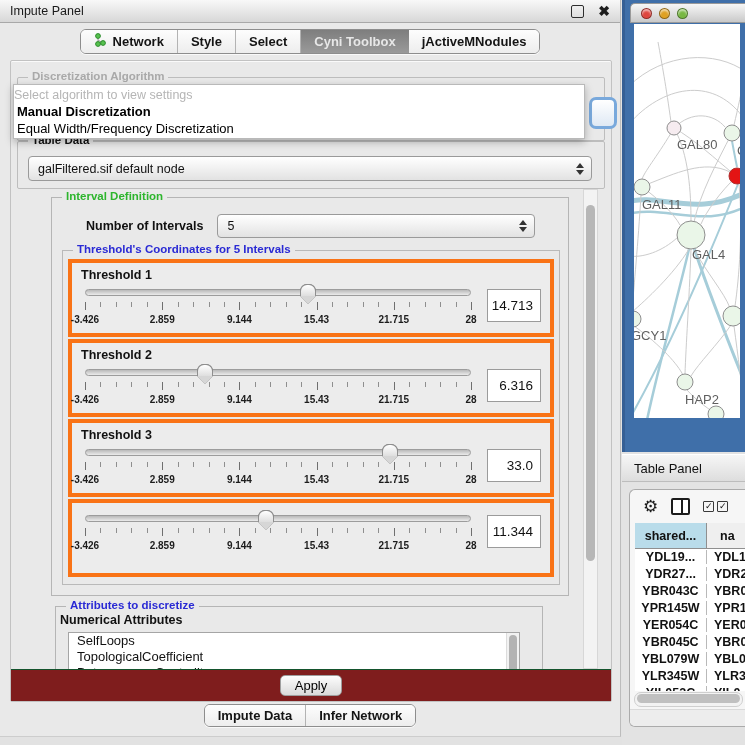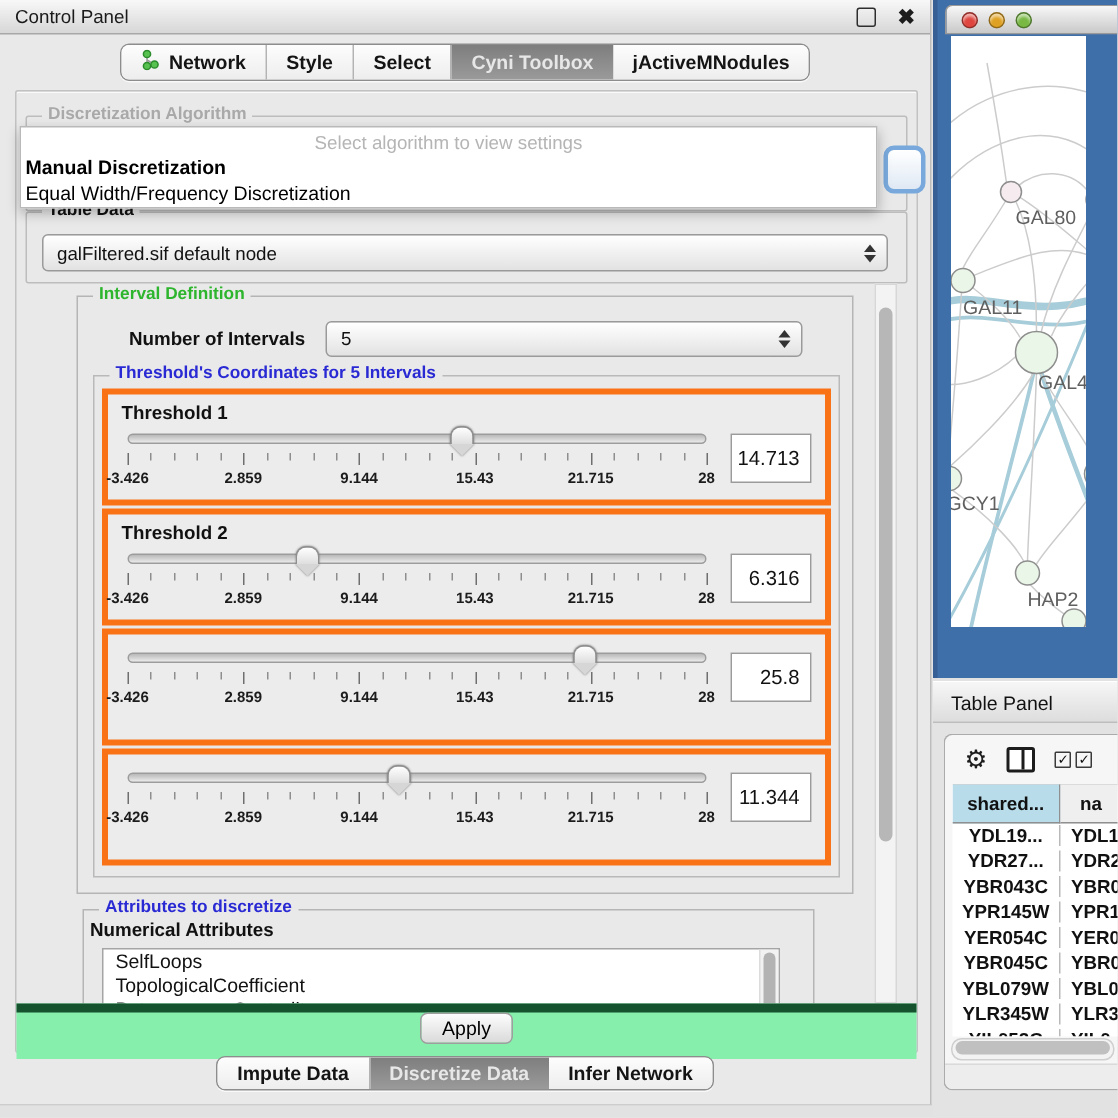--- a/index.html
+++ b/index.html
@@ -39,21 +39,21 @@
   .arr-up{width:0;height:0;border-left:4px solid transparent;border-right:4px solid transparent;
        border-bottom:5px solid #333;}
   .arr-dn{width:0;height:0;border-left:4px solid transparent;border-right:4px solid transparent;
        border-top:5px solid #333;}
   
   .focus-sliver{position:absolute;left:578px;top:36px;width:22px;height:26px;border:3px solid #79a9dc;
        border-radius:7px;background:linear-gradient(#fff,#dfe9f4);}
   
   .popup{position:absolute;left:2px;top:23px;width:570px;height:53px;background:#fff;
        border:1px solid #b9b9b9;box-shadow:0 3px 8px rgba(0,0,0,.28);z-index:5;overflow:hidden;}
-  .popup-hint{text-align:center;color:#b5b5b5;font-size:12.5px;padding-top:3px;height:15px;}
+  .popup-hint{color:#b5b5b5;font-size:12.5px;padding-top:3px;height:15px;}
   .popup-item{font-size:13px;padding:1px 3px;height:15px;color:#000;}
   .popup-item.bold{font-weight:700;}
   
   .viewport{position:absolute;left:4px;top:128px;width:566px;height:480px;overflow:hidden;}
   .vscroll{position:absolute;left:572px;top:128px;width:15px;height:480px;background:#f3f3f3;
        border:1px solid #d7d7d7;box-sizing:border-box;}
   .vscroll .thumb-v{position:absolute;left:2px;width:9px;border-radius:5px;background:#b7b7b7;}
   
   .fs-interval{position:relative;margin:8px 8px 0 36px;width:518px;border:1px solid #b5b5b5;box-sizing:border-box;}
   .numrow{display:flex;align-items:center;margin:16px 0 4px 34px;}
@@ -80,34 +80,34 @@
        padding-right:7px;box-sizing:border-box;}
   
   .fs-attr{position:relative;margin:10px 8px 0 40px;width:488px;border:1px solid #b5b5b5;box-sizing:border-box;}
   .attr-sub{font-size:12.5px;font-weight:700;margin:6px 0 5px 4px;}
   .attr-list{position:relative;margin:0 0 10px 12px;width:452px;height:50px;background:#fff;
        border:1px solid #a5a5a5;overflow:hidden;font-size:13px;box-sizing:border-box;}
   .attr-item{padding-left:8px;line-height:16px;}
   .attr-scroll{position:absolute;right:0;top:0;bottom:0;width:12px;background:#f2f2f2;border-left:1px solid #dcdcdc;}
   .attr-scroll .thumb-v{position:absolute;left:2px;top:2px;width:8px;height:44px;border-radius:4px;background:#b3b3b3;}
   
-  .apply-strip{position:absolute;left:0;right:0;top:608px;height:31px;border-top:6px solid #14532d;
-       background:#86efac;display:flex;align-items:flex-start;justify-content:center;}
+  .apply-strip{position:absolute;left:0;right:0;top:608px;height:31px;border-top:1px solid #14532d;
+       background:#7f1d1d;display:flex;align-items:center;justify-content:center;}
   .btn{border:1px solid #9e9e9e;border-radius:5px;background:linear-gradient(#fdfdfd,#dadada);
        font-size:13px;padding:2px 14px;font-family:inherit;}
   .bottom-tabs{position:absolute;bottom:9px;left:0;width:100%;display:flex;justify-content:center;}
   
   .net-window{position:absolute;left:622px;top:0;width:123px;height:452px;background:#3f6fa9;
        box-shadow:inset 3px 0 0 #355f95;}
   .net-titlebar{position:absolute;left:8px;top:3px;right:0;height:20px;
        background:linear-gradient(#f7f7f7,#c9c9c9);border:1px solid #999;border-right:none;
        border-radius:5px 0 0 0;display:flex;align-items:center;gap:7px;padding-left:10px;box-sizing:border-box;}
   .light{width:11px;height:11px;border-radius:50%;border:1px solid rgba(0,0,0,.35);box-sizing:border-box;
        box-shadow:inset 0 2px 2px rgba(255,255,255,.6);}
-  .net-canvas{position:absolute;left:12px;top:24px;width:90px;height:394px;background:#fff;overflow:hidden;}
+  .net-canvas{position:absolute;left:12px;top:24px;width:106px;height:394px;background:#fff;overflow:hidden;}
   
   .tp-bar{position:absolute;left:622px;top:454px;width:123px;height:28px;
        background:linear-gradient(#f6f6f6,#dddddd);border-top:1px solid #fff;border-bottom:1px solid #bdbdbd;
        display:flex;align-items:center;padding-left:12px;font-size:13px;box-sizing:border-box;}
   .tp-area{position:absolute;left:622px;top:483px;width:98px;height:262px;background:#e3e3e3;}
   .tp-box{position:absolute;left:7px;top:6px;width:116px;height:236px;background:#f6f6f6;
        border:1px solid #ababab;border-right:none;border-radius:6px 0 0 6px;overflow:hidden;}
   .tp-toolbar{height:33px;display:flex;align-items:center;gap:13px;padding-left:13px;}
   .gear-ic::after{content:"⚙";font-size:17px;color:#1c1c1c;}
   .cols-ic{width:15px;height:13px;border:2px solid #1c1c1c;border-radius:2px;background:#fff;position:relative;}
@@ -127,21 +127,21 @@
   .partial-row{height:7px;overflow:hidden;}
   .hscroll{height:13px;margin:1px 3px 0 4px;border:1px solid #cfcfcf;border-radius:7px;background:#f3f3f3;}
   .hscroll .thumb-h{height:9px;margin:1px 2px;width:96%;border-radius:5px;background:#c0c0c0;}
   .tp-footer{height:16px;border-top:1px solid #dadada;background:#ededed;margin-top:2px;}
 </style>
 </head>
 <body>
 
 <div class="cp">
   <div class="cp-titlebar">
-    <span class="cp-title">Control Panel</span>
+    <span class="cp-title">Impute Panel</span>
     <span class="win-float"></span>
     <span class="win-close">✖</span>
   </div>
 
   <div class="tabbar">
     <div class="seg">
         <div class="seg-item">
           <span><svg width="13" height="14" viewBox="0 0 13 14">
               <line x1="4" y1="3" x2="4" y2="11" stroke="#9b9b9b"></line>
               <line x1="4" y1="7" x2="9" y2="10" stroke="#9b9b9b"></line>
@@ -300,20 +300,21 @@
                       <span class="tick-lab" style="left: 40%;">9.144</span>
                       <span class="tick-lab" style="left: 60%;">15.43</span>
                       <span class="tick-lab" style="left: 80%;">21.715</span>
                       <span class="tick-lab" style="left: 100%;">28</span>
                     </div>
                   </div>
                   <div class="valbox">6.316</div>
                 </div>
               </div>
               <div class="thr-row">
+                <div class="thr-label">Threshold 3</div>
                 <div class="thr-flex">
                   <div class="slider-zone">
                     <div class="track"></div>
                     <div class="thumb" style="left: 78.9983%;">
                       <div class="thumb-top"></div>
                       <div class="thumb-tip"></div>
                     </div>
                     <div class="ticks">
                       <span class="tick major" style="left: 0%;"></span>
                       <span class="tick" style="left: 4%;"></span>
@@ -344,21 +345,21 @@
                     </div>
                     <div class="tick-labels">
                       <span class="tick-lab" style="left: 0%;">-3.426</span>
                       <span class="tick-lab" style="left: 20%;">2.859</span>
                       <span class="tick-lab" style="left: 40%;">9.144</span>
                       <span class="tick-lab" style="left: 60%;">15.43</span>
                       <span class="tick-lab" style="left: 80%;">21.715</span>
                       <span class="tick-lab" style="left: 100%;">28</span>
                     </div>
                   </div>
-                  <div class="valbox">25.8</div>
+                  <div class="valbox">33.0</div>
                 </div>
               </div>
               <div class="thr-row">
                 <div class="thr-flex">
                   <div class="slider-zone">
                     <div class="track"></div>
                     <div class="thumb" style="left: 46.9993%;">
                       <div class="thumb-top"></div>
                       <div class="thumb-tip"></div>
                     </div>
@@ -425,23 +426,20 @@
 
     <div class="apply-strip">
       <button class="btn">Apply</button>
     </div>
   </div>
 
   <div class="bottom-tabs">
     <div class="seg">
         <div class="seg-item">
           <span>Impute Data</span>
-        </div>
-        <div class="seg-item selected">
-          <span>Discretize Data</span>
         </div>
         <div class="seg-item">
           <span>Infer Network</span>
         </div>
       </div>
   </div>
 </div>
 
 <div class="net-window">
   <div class="net-titlebar" id="net-titlebar">

